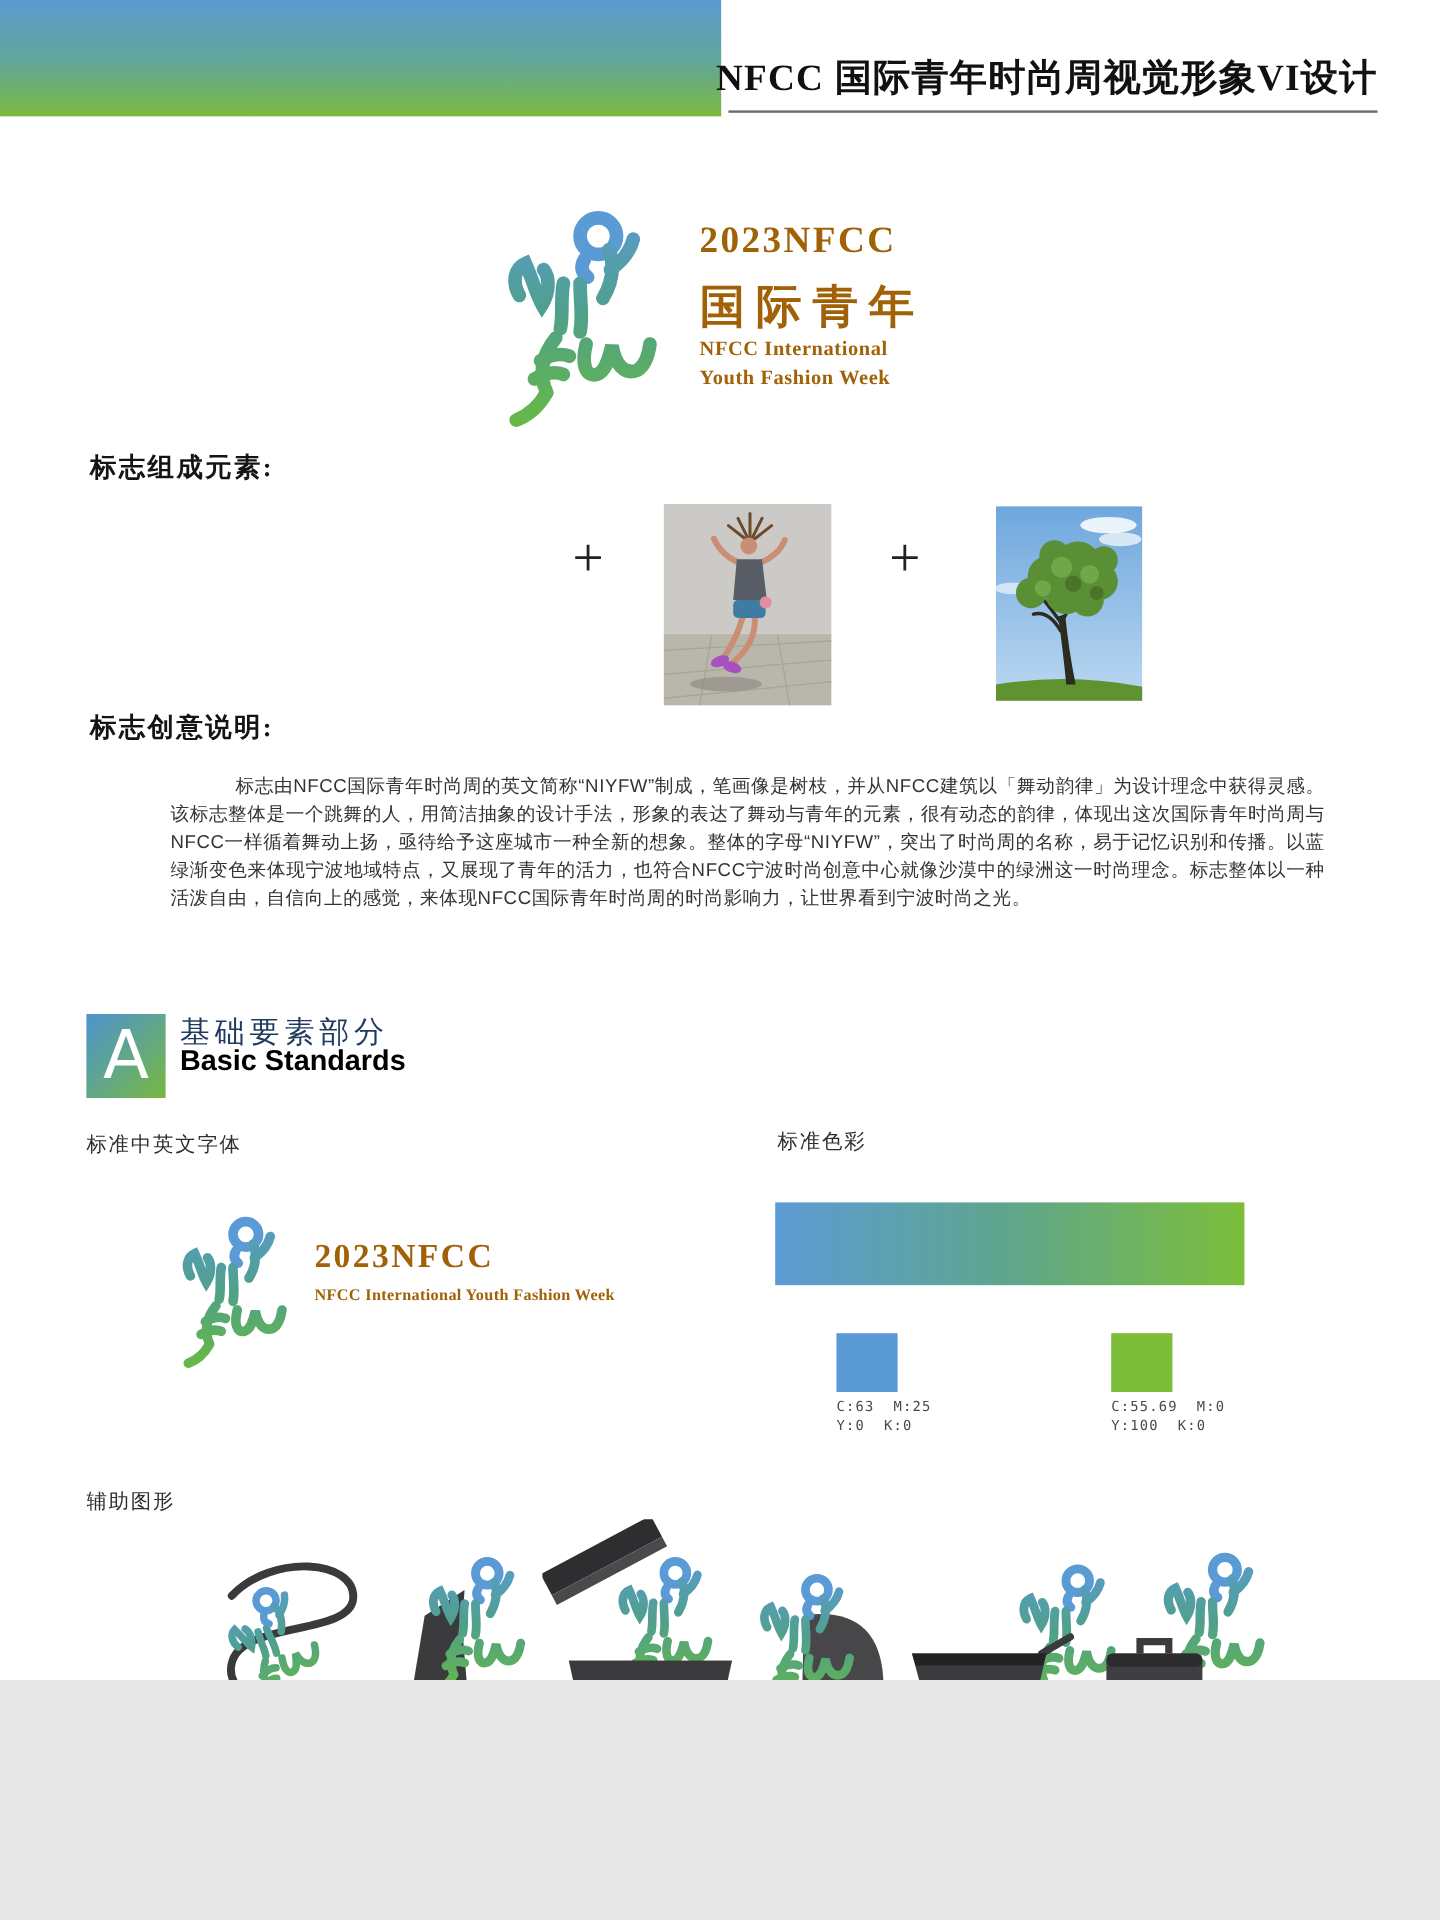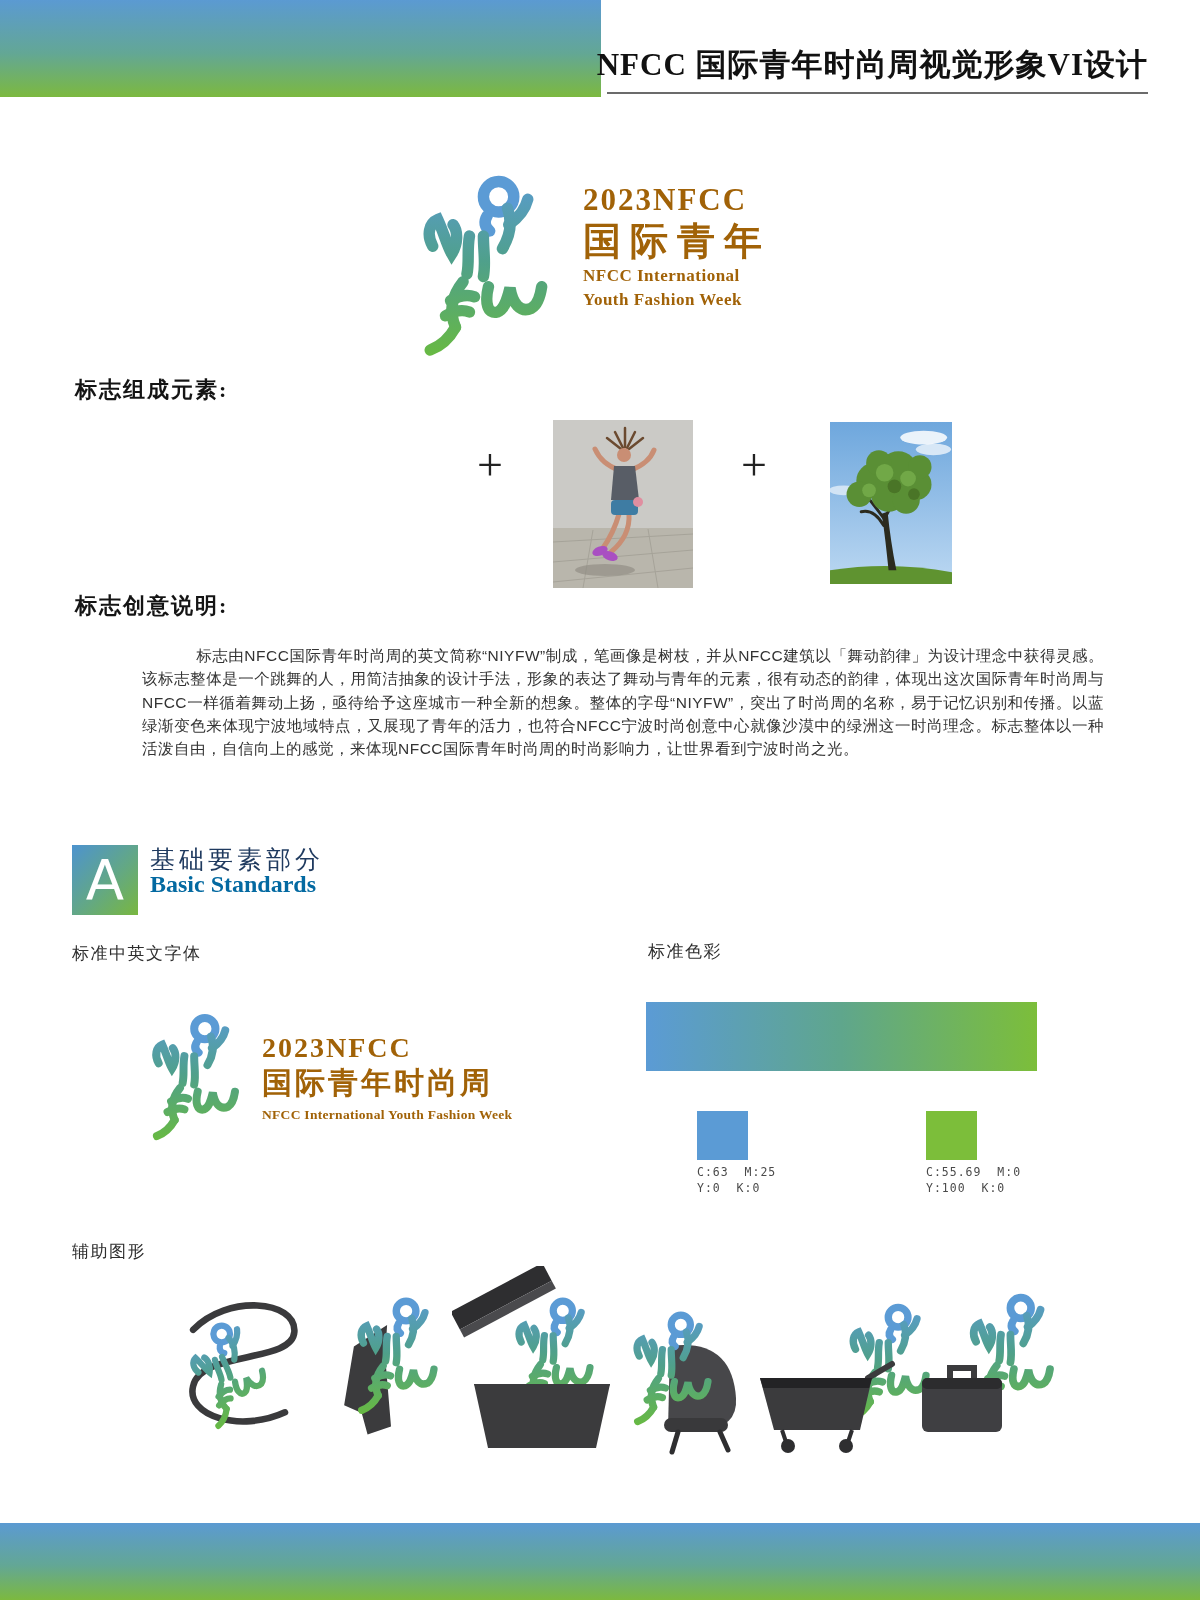--- a/index.html
+++ b/index.html
@@ -1,17 +1,17 @@
 <!DOCTYPE html>
 <html><head>
 <meta charset="utf-8">
 <style>
   html,body { margin:0; padding:0; background:#e8e8e8; }
   #page {
-    position:relative; width:1200px; height:1600px; margin:0 auto;
+    position:relative; width:1200px; height:1400px; margin:0 auto;
     background:#ffffff; overflow:hidden;
     font-family:"Liberation Sans", sans-serif; color:#1a1a1a;
   }
   .abs { position:absolute; }
 
   
   .top-bar {
     left:0; top:0; width:601px; height:97px;
     background:linear-gradient(180deg,#5b9ad2 0%, #63a795 55%, #7cb93f 100%);
   }
@@ -26,21 +26,21 @@
     font-family:"Liberation Serif", serif; font-weight:bold;
     font-size:31px; letter-spacing:1px; color:#111; white-space:nowrap;
   }
   .header-rule { top:92px; left:607px; width:541px; height:2px; background:#6b6b6b; }
 
   
   .logo-fig-main { left:415px; top:170px; width:152px; height:203px; }
   .logo-text-main { left:583px; top:184px; line-height:1; }
   .logo-green { color:#a16207; font-weight:bold;font-family:Liberation Serif, serif; }
   .lt-year  { font-size:31px; letter-spacing:2px; }
-  .lt-cn1   { font-size:38px; letter-spacing:9px; margin-top:7px; }
+  .lt-cn1   { font-size:38px; letter-spacing:9px; margin-top:22px; }
   .lt-cn2   { font-size:45px; letter-spacing:11px; margin-top:5px; }
   .lt-en    { font-size:17px; letter-spacing:0.5px; margin-top:7px; }
   .lt-en.first { }
 
   
   .sec-heading {
     font-family:"Liberation Serif", serif; font-weight:bold;
     font-size:22px; letter-spacing:2px; color:#141414; white-space:nowrap;
   }
   .h-elements { left:75px; top:375px; }
@@ -69,22 +69,22 @@
     left:72px; top:845px; width:66px; height:70px;
     background:linear-gradient(135deg,#4d93cf 0%, #63a884 55%, #79b73f 100%);
     display:flex; align-items:center; justify-content:center;
   }
   .a-letter { color:#fff; font-size:56px; line-height:1; font-family:"DejaVu Sans", sans-serif; }
   .basic-cn {
     left:150px; top:843px; font-family:"Liberation Serif", serif; font-weight:normal;
     font-size:25px; letter-spacing:4px; color:#1f3a5f;
   }
   .basic-en {
-    left:150px; top:871px; font-family:Liberation Serif, serif; font-weight:bold;
-    font-size:24px; color:#0369a1;
+    left:150px; top:871px; font-family:Liberation Sans, sans-serif; font-weight:bold;
+    font-size:24px; color:#000000;
   }
 
   .sub-label { font-size:17px; color:#2e2e2e; letter-spacing:1.5px; }
   .l-font { left:72px; top:942px; }
   .l-color { left:648px; top:940px; }
   .l-aux { left:72px; top:1240px; }
 
   
   .logo-fig-small { left:146px; top:1010px; width:107px; height:142px; }
   .logo-text-small { left:262px; top:1034px; line-height:1; }
@@ -241,21 +241,20 @@
   </div>
   <div class="abs basic-cn">基础要素部分</div>
   <div class="abs basic-en">Basic Standards</div>
 
   <div class="abs sub-label l-font">标准中英文字体</div>
   <svg class="abs logo-fig-small" viewBox="0 0 120 160">
     <use href="#dancerFig"></use>
   </svg>
   <div class="abs logo-text-small">
     <div class="logo-green ls-year">2023NFCC</div>
-    <div class="logo-green ls-cn">国际青年时尚周</div>
     <div class="logo-green ls-en">NFCC International Youth Fashion Week</div>
   </div>
 
   <div class="abs sub-label l-color">标准色彩</div>
   <div class="abs color-grad-bar"></div>
   <div class="abs swatch swatch-blue"></div>
   <div class="abs cmyk cmyk-blue"><span>C:63  M:25</span><br><span>Y:0  K:0</span></div>
   <div class="abs swatch swatch-green"></div>
   <div class="abs cmyk cmyk-green"><span>C:55.69  M:0</span><br><span>Y:100  K:0</span></div>
 

